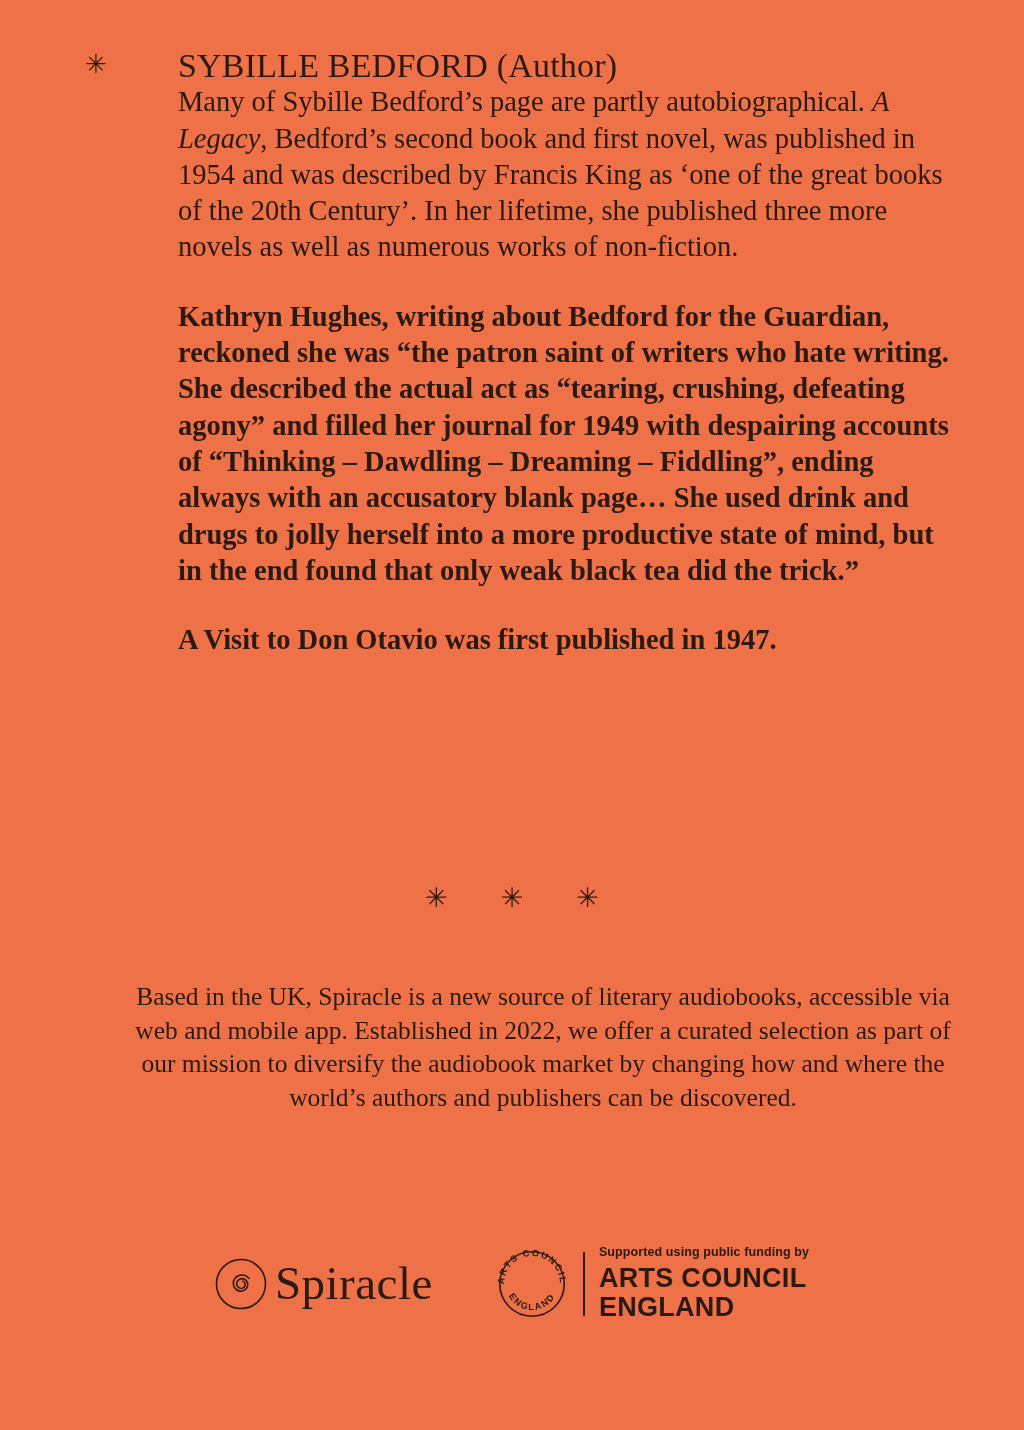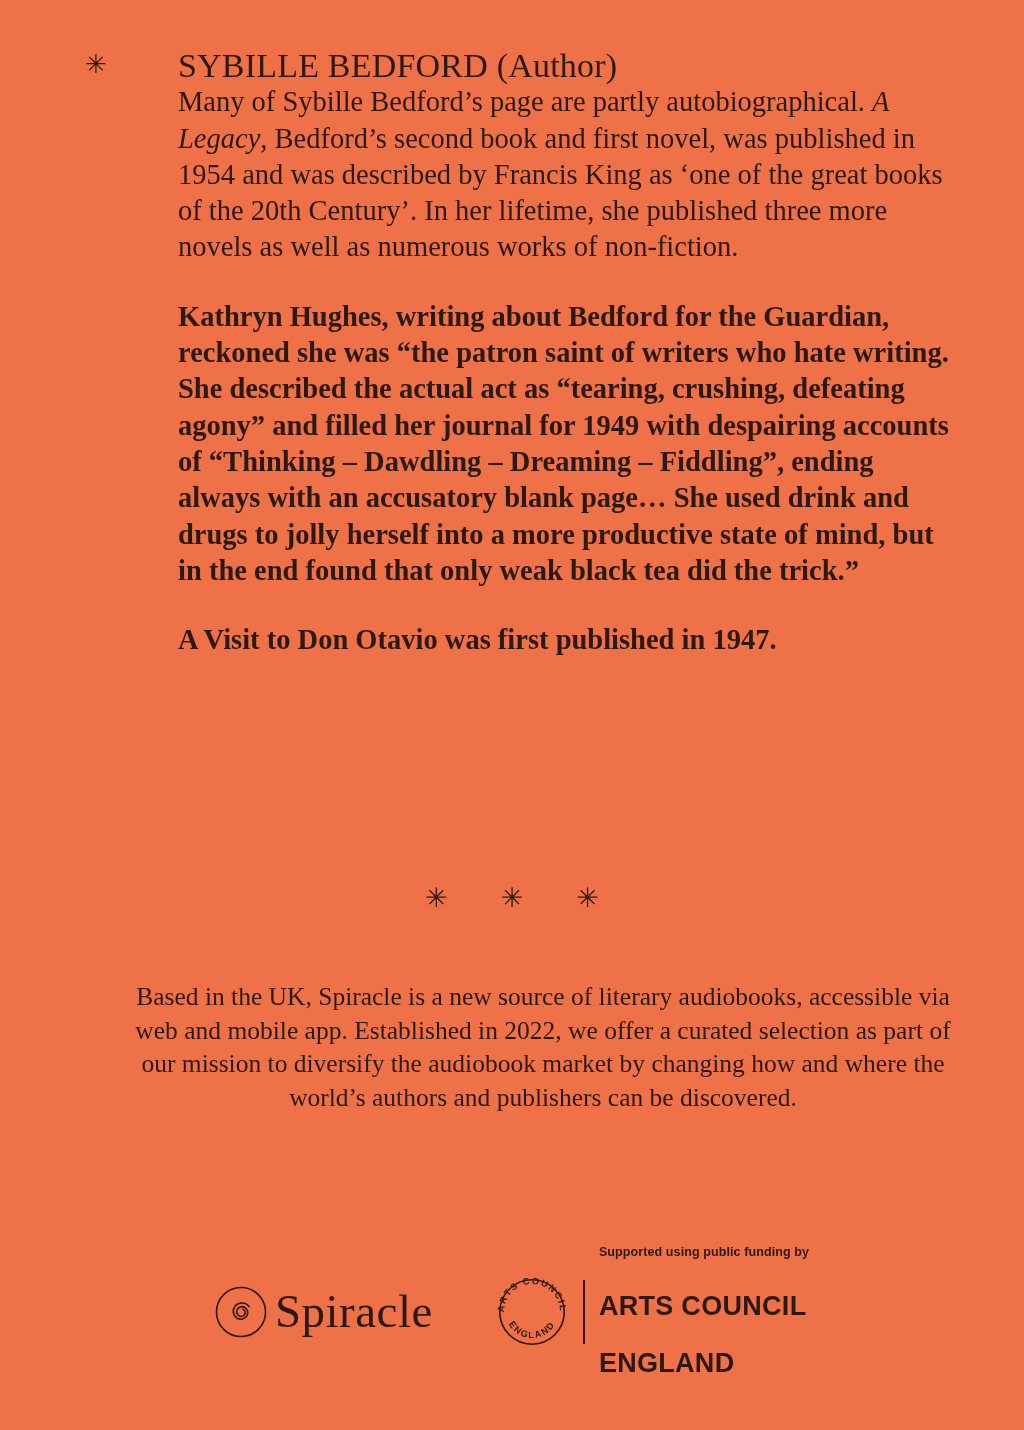--- a/index.html
+++ b/index.html
@@ -138,21 +138,20 @@
     height: 64px;
     background: #2b1a13;
   }
 
   .ace-text {
     display: flex;
     flex-direction: column;
     justify-content: center;
     font-family: "Liberation Sans", sans-serif;
     color: #2b1a13;
-    gap: 28px;
   }
 
   .ace-supported {
     font-size: 12.5px;
     letter-spacing: 0.1px;
     margin-bottom: 5px;
     font-weight: 700;
   }
 
   .ace-name {

